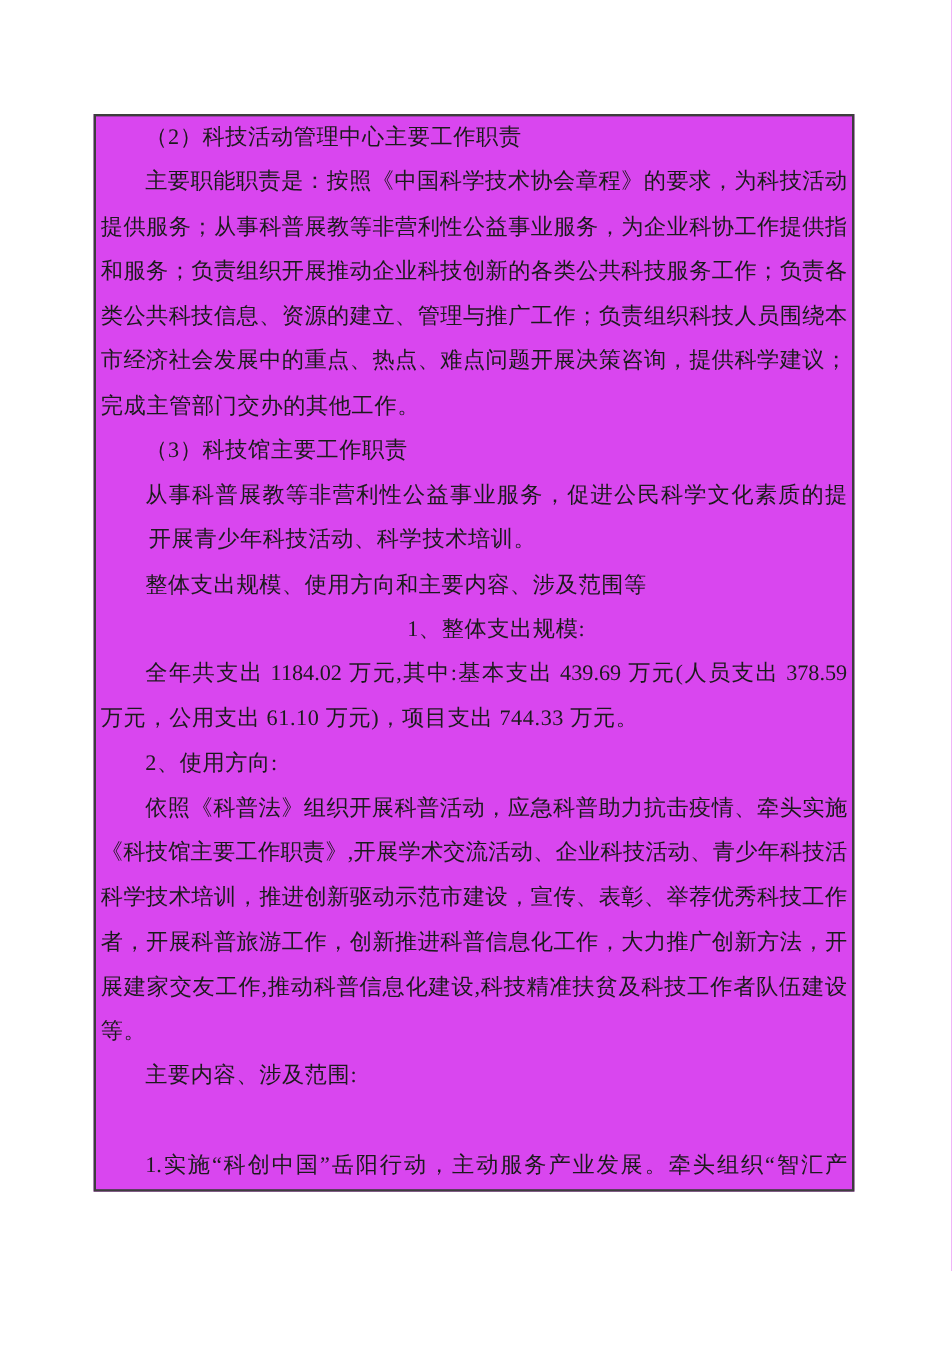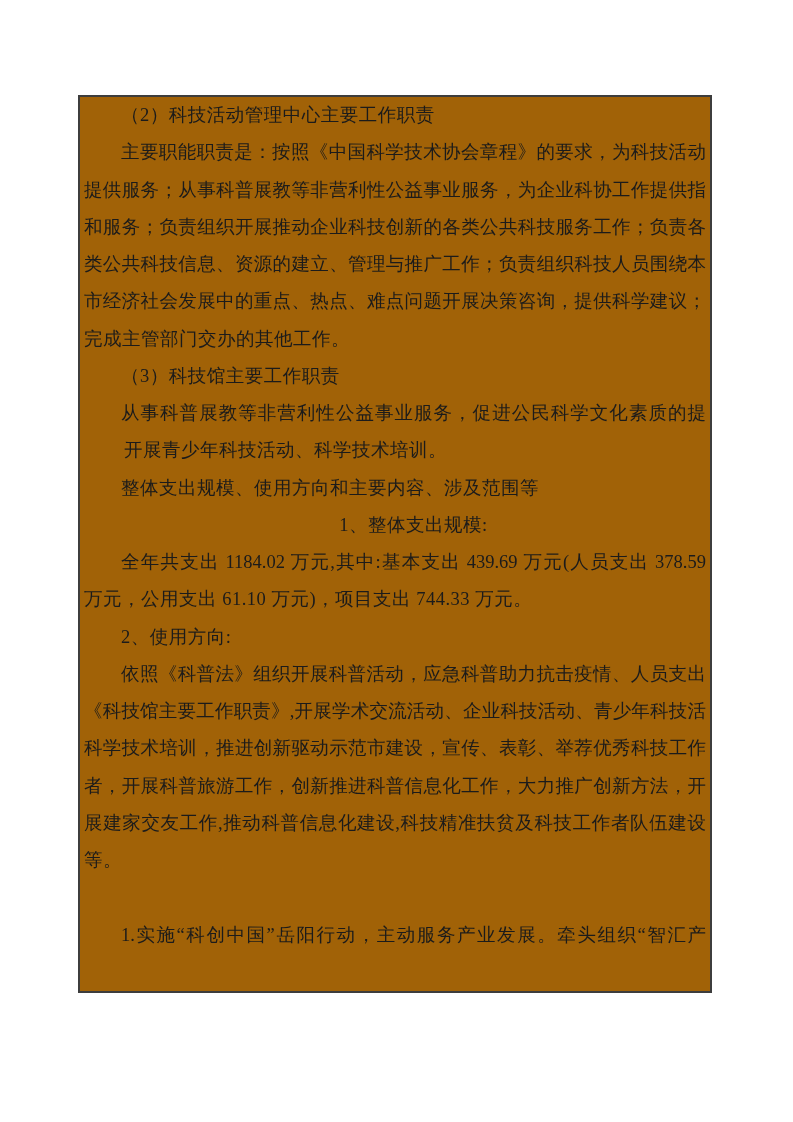--- a/index.html
+++ b/index.html
@@ -16,21 +16,21 @@
   .doc-cell {
     position: absolute;
     left: 78px;
     top: 95px;
     width: 634px;
     height: 898px;
     box-sizing: border-box;
     border: 2px solid #3d3d3d;
     padding: 0 4px;
     overflow: hidden;
-    background: #a16207;
+    background: #d946ef;
   }
   .text-line {
     height: 37.25px;
     line-height: 37.25px;
     font-size: 18.5px;
     color: #1b1b1b;
     overflow: hidden;
     white-space: nowrap;
     letter-spacing: 0.5px;
   }
@@ -63,21 +63,22 @@
     <div class="text-line j" style="color: rgb(27, 27, 27);">市经济社会发展中的重点、热点、难点问题开展决策咨询，提供科学建议；</div>
     <div class="text-line" style="color: rgb(27, 27, 27);">完成主管部门交办的其他工作。</div>
     <div class="text-line i" style="color: rgb(27, 27, 27);">（3）科技馆主要工作职责</div>
     <div class="text-line j i" style="color: rgb(27, 27, 27);">从事科普展教等非营利性公益事业服务，促进公民科学文化素质的提高。</div>
     <div class="text-line" style="color: rgb(27, 27, 27); margin-left: 40px;">开展青少年科技活动、科学技术培训。</div>
     <div class="text-line i" style="color: rgb(27, 27, 27);">整体支出规模、使用方向和主要内容、涉及范围等</div>
     <div class="text-line i" style="color: rgb(27, 27, 27); text-align: center;">1、整体支出规模:</div>
     <div class="text-line j i" style="color: rgb(27, 27, 27);">全年共支出 1184.02 万元,其中:基本支出 439.69 万元(人员支出 378.59</div>
     <div class="text-line" style="color: rgb(27, 27, 27);">万元，公用支出 61.10 万元)，项目支出 744.33 万元。</div>
     <div class="text-line i" style="color: rgb(27, 27, 27);">2、使用方向:</div>
-    <div class="text-line j i" style="color: rgb(27, 27, 27);">依照《科普法》组织开展科普活动，应急科普助力抗击疫情、人员支出</div>
+    <div class="text-line j i" style="color: rgb(27, 27, 27);">依照《科普法》组织开展科普活动，应急科普助力抗击疫情、牵头实施</div>
     <div class="text-line j" style="color: rgb(27, 27, 27);">《科技馆主要工作职责》,开展学术交流活动、企业科技活动、青少年科技活动,</div>
     <div class="text-line j" style="color: rgb(27, 27, 27);">科学技术培训，推进创新驱动示范市建设，宣传、表彰、举荐优秀科技工作</div>
     <div class="text-line j" style="color: rgb(27, 27, 27);">者，开展科普旅游工作，创新推进科普信息化工作，大力推广创新方法，开</div>
     <div class="text-line j" style="color: rgb(27, 27, 27);">展建家交友工作,推动科普信息化建设,科技精准扶贫及科技工作者队伍建设</div>
     <div class="text-line" style="color: rgb(27, 27, 27);">等。</div>
+    <div class="text-line i" style="color: rgb(27, 27, 27);">主要内容、涉及范围:</div>
     <div class="text-line" style="color: rgb(27, 27, 27);"></div>
     <div class="text-line j i" style="color: rgb(27, 27, 27);">1.实施“科创中国”岳阳行动，主动服务产业发展。牵头组织“智汇产</div>
   </div>
 
 </body></html>

